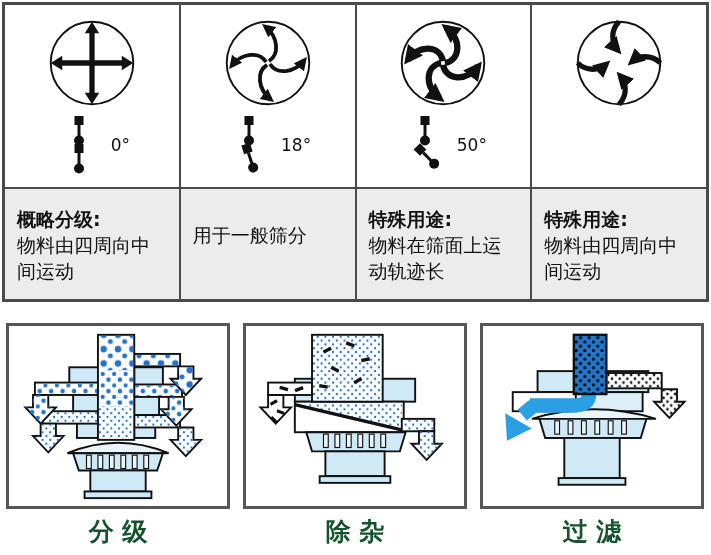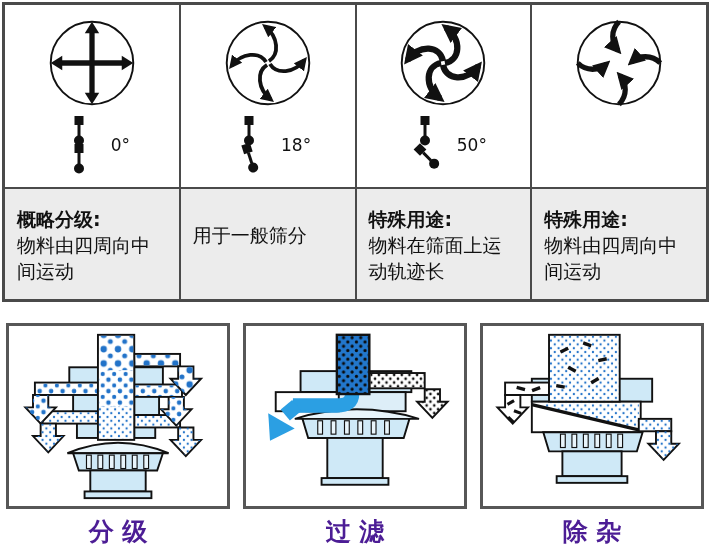--- a/index.html
+++ b/index.html
@@ -15,21 +15,21 @@
   .tcell{background:#ececec;padding:17px 12px;font-size:19px;line-height:1.38;}
   .tcell .cell-heading{font-weight:bold;}
   .cell-heading:empty{display:none;}
   .angle-suffix:empty{display:none;}
   .tcell.center{display:flex;align-items:center;font-size:19px;padding-top:0;text-align:right;}
   
   .apps{position:absolute;top:323px;left:6px;width:698px;display:flex;justify-content:space-between;}
   .app{width:224px;}
   .app-box{box-sizing:border-box;width:224px;height:186px;border:3px solid #575757;background:#fff;
     display:flex;align-items:center;justify-content:center;}
-  .app-caption{text-align:center;font-weight:bold;font-size:25px;margin-top:6px;color:#4c1d95;}
+  .app-caption{text-align:center;font-weight:bold;font-size:25px;margin-top:6px;color:#14532d;}
   svg{display:block;}
   .warrow{fill:#fff;stroke:#111;stroke-width:2;}
 </style>
 </head>
 <body>
 
 <div class="page">
 
   <div class="motion-table">
 
@@ -243,20 +243,79 @@
           <rect x="89" y="79" width="36" height="34" fill="url(#d1pf)"></rect>
         </svg>
       </div>
       <div class="app-caption">分 级</div>
     </div>
 
     <div class="app">
       <div class="app-box">
         <svg width="210" height="170" viewBox="0 0 218 178">
           <defs>
+            <pattern id="d2pf" width="8" height="8" patternUnits="userSpaceOnUse">
+                <circle cx="2" cy="2" r="1.2" fill="#2273c9"></circle>
+                <circle cx="6" cy="6" r="1.2" fill="#2273c9"></circle>
+              </pattern>
+            <path id="d2ar" d="M-8,-15 h16 v13 h8 L0,15 L-16,-2 h8 z"></path>
+          </defs>
+
+          <rect x="46" y="50" width="126" height="24" fill="#cfe9f7" stroke="#111" stroke-width="2"></rect>
+
+          <rect x="46" y="74" width="114" height="32" fill="#fff" stroke="#111" stroke-width="2"></rect>
+          <polygon points="66,74 158,76 158,103 52,80" fill="url(#d2pf)"></polygon>
+          <line x1="46" y1="77" x2="160" y2="104" stroke="#111" stroke-width="3.5"></line>
+
+          <path d="M58,106 L162,106 L156,126 L64,126 z" fill="#cfe9f7" stroke="#111" stroke-width="2"></path>
+          <g fill="#e9f5fb" stroke="#111" stroke-width="1.2">
+            <rect x="76" y="108" width="5" height="14"></rect>
+              <rect x="88" y="108" width="5" height="14"></rect>
+              <rect x="100" y="108" width="5" height="14"></rect>
+            <rect x="112" y="108" width="5" height="14"></rect>
+              <rect x="124" y="108" width="5" height="14"></rect>
+              <rect x="136" y="108" width="5" height="14"></rect>
+          </g>
+          <rect x="78" y="126" width="62" height="26" fill="#cfe9f7" stroke="#111" stroke-width="2"></rect>
+          <rect x="72" y="152" width="74" height="7" fill="#cfe9f7" stroke="#111" stroke-width="2"></rect>
+
+          <rect x="18" y="54" width="46" height="13" fill="#fff" stroke="#111" stroke-width="2"></rect>
+          <use href="#d2ar" transform="translate(26,82)" class="warrow"></use>
+          <g fill="#111">
+            <rect x="-4" y="-1.75" width="9" height="3.5" transform="translate(34,60) rotate(15)"></rect>
+            <rect x="-4" y="-1.75" width="9" height="3.5" transform="translate(50,61) rotate(-20)"></rect>
+            <rect x="-4" y="-1.75" width="8" height="3.2" transform="translate(24,75) rotate(-30)"></rect>
+            <rect x="-4" y="-1.75" width="8" height="3.2" transform="translate(31,85) rotate(20)"></rect>
+            <rect x="-4" y="-1.75" width="8" height="3.2" transform="translate(24,93) rotate(45)"></rect>
+          </g>
+
+          <rect x="158" y="92" width="34" height="13" fill="#fff" stroke="#111" stroke-width="2"></rect>
+          <rect x="159" y="93" width="32" height="11" fill="url(#d2pf)"></rect>
+          <use href="#d2ar" transform="translate(184,120)" class="warrow"></use>
+            <use href="#d2ar" transform="translate(184,120)" fill="url(#d2pf)"></use>
+
+          <rect x="64" y="4" width="74" height="70" fill="#fff" stroke="#111" stroke-width="2"></rect>
+          <rect x="65" y="5" width="72" height="68" fill="url(#d2pf)"></rect>
+          <g fill="#111">
+            <rect x="-4.5" y="-1.75" width="9" height="3.5" transform="translate(80,20) rotate(-25)"></rect>
+            <rect x="-4.5" y="-1.75" width="9" height="3.5" transform="translate(104,14) rotate(20)"></rect>
+            <rect x="-4.5" y="-1.75" width="9" height="3.5" transform="translate(120,30) rotate(-12)"></rect>
+            <rect x="-4.5" y="-1.75" width="9" height="3.5" transform="translate(88,40) rotate(28)"></rect>
+            <rect x="-4.5" y="-1.75" width="9" height="3.5" transform="translate(112,52) rotate(-30)"></rect>
+            <rect x="-4.5" y="-1.75" width="9" height="3.5" transform="translate(76,58) rotate(10)"></rect>
+          </g>
+        </svg>
+      </div>
+      <div class="app-caption">除 杂</div>
+    </div>
+
+    <div class="app">
+      <div class="app-box">
+        <svg width="210" height="170" viewBox="0 0 218 178">
+          <defs>
             <pattern id="d3pk" width="8" height="8" patternUnits="userSpaceOnUse">
                 <circle cx="2" cy="2" r="1.4" fill="#111"></circle>
                 <circle cx="6" cy="6" r="1.4" fill="#111"></circle>
               </pattern>
             <pattern id="d3pkb" width="9" height="9" patternUnits="userSpaceOnUse">
                 <circle cx="2.5" cy="2.5" r="1.7" fill="#0a0a0a"></circle>
                 <circle cx="7" cy="7" r="1.7" fill="#0a0a0a"></circle>
               </pattern>
             <path id="d3ar" d="M-8,-15 h16 v13 h8 L0,15 L-16,-2 h8 z"></path>
           </defs>
@@ -289,73 +348,14 @@
               <polygon points="-16,0 16,0 0,24" fill="#2b9fe3"></polygon>
             </g>
 
           <rect x="90" y="4" width="34" height="62" fill="#2277cc" stroke="#111" stroke-width="2.5"></rect>
           <rect x="91" y="5" width="32" height="60" fill="url(#d3pkb)"></rect>
         </svg>
       </div>
       <div class="app-caption">过 滤</div>
     </div>
 
-    <div class="app">
-      <div class="app-box">
-        <svg width="210" height="170" viewBox="0 0 218 178">
-          <defs>
-            <pattern id="d2pf" width="8" height="8" patternUnits="userSpaceOnUse">
-                <circle cx="2" cy="2" r="1.2" fill="#2273c9"></circle>
-                <circle cx="6" cy="6" r="1.2" fill="#2273c9"></circle>
-              </pattern>
-            <path id="d2ar" d="M-8,-15 h16 v13 h8 L0,15 L-16,-2 h8 z"></path>
-          </defs>
-
-          <rect x="46" y="50" width="126" height="24" fill="#cfe9f7" stroke="#111" stroke-width="2"></rect>
-
-          <rect x="46" y="74" width="114" height="32" fill="#fff" stroke="#111" stroke-width="2"></rect>
-          <polygon points="66,74 158,76 158,103 52,80" fill="url(#d2pf)"></polygon>
-          <line x1="46" y1="77" x2="160" y2="104" stroke="#111" stroke-width="3.5"></line>
-
-          <path d="M58,106 L162,106 L156,126 L64,126 z" fill="#cfe9f7" stroke="#111" stroke-width="2"></path>
-          <g fill="#e9f5fb" stroke="#111" stroke-width="1.2">
-            <rect x="76" y="108" width="5" height="14"></rect>
-              <rect x="88" y="108" width="5" height="14"></rect>
-              <rect x="100" y="108" width="5" height="14"></rect>
-            <rect x="112" y="108" width="5" height="14"></rect>
-              <rect x="124" y="108" width="5" height="14"></rect>
-              <rect x="136" y="108" width="5" height="14"></rect>
-          </g>
-          <rect x="78" y="126" width="62" height="26" fill="#cfe9f7" stroke="#111" stroke-width="2"></rect>
-          <rect x="72" y="152" width="74" height="7" fill="#cfe9f7" stroke="#111" stroke-width="2"></rect>
-
-          <rect x="18" y="54" width="46" height="13" fill="#fff" stroke="#111" stroke-width="2"></rect>
-          <use href="#d2ar" transform="translate(26,82)" class="warrow"></use>
-          <g fill="#111">
-            <rect x="-4" y="-1.75" width="9" height="3.5" transform="translate(34,60) rotate(15)"></rect>
-            <rect x="-4" y="-1.75" width="9" height="3.5" transform="translate(50,61) rotate(-20)"></rect>
-            <rect x="-4" y="-1.75" width="8" height="3.2" transform="translate(24,75) rotate(-30)"></rect>
-            <rect x="-4" y="-1.75" width="8" height="3.2" transform="translate(31,85) rotate(20)"></rect>
-            <rect x="-4" y="-1.75" width="8" height="3.2" transform="translate(24,93) rotate(45)"></rect>
-          </g>
-
-          <rect x="158" y="92" width="34" height="13" fill="#fff" stroke="#111" stroke-width="2"></rect>
-          <rect x="159" y="93" width="32" height="11" fill="url(#d2pf)"></rect>
-          <use href="#d2ar" transform="translate(184,120)" class="warrow"></use>
-            <use href="#d2ar" transform="translate(184,120)" fill="url(#d2pf)"></use>
-
-          <rect x="64" y="4" width="74" height="70" fill="#fff" stroke="#111" stroke-width="2"></rect>
-          <rect x="65" y="5" width="72" height="68" fill="url(#d2pf)"></rect>
-          <g fill="#111">
-            <rect x="-4.5" y="-1.75" width="9" height="3.5" transform="translate(80,20) rotate(-25)"></rect>
-            <rect x="-4.5" y="-1.75" width="9" height="3.5" transform="translate(104,14) rotate(20)"></rect>
-            <rect x="-4.5" y="-1.75" width="9" height="3.5" transform="translate(120,30) rotate(-12)"></rect>
-            <rect x="-4.5" y="-1.75" width="9" height="3.5" transform="translate(88,40) rotate(28)"></rect>
-            <rect x="-4.5" y="-1.75" width="9" height="3.5" transform="translate(112,52) rotate(-30)"></rect>
-            <rect x="-4.5" y="-1.75" width="9" height="3.5" transform="translate(76,58) rotate(10)"></rect>
-          </g>
-        </svg>
-      </div>
-      <div class="app-caption">除 杂</div>
-    </div>
-
   </div>
 </div>
 
 </body></html>

